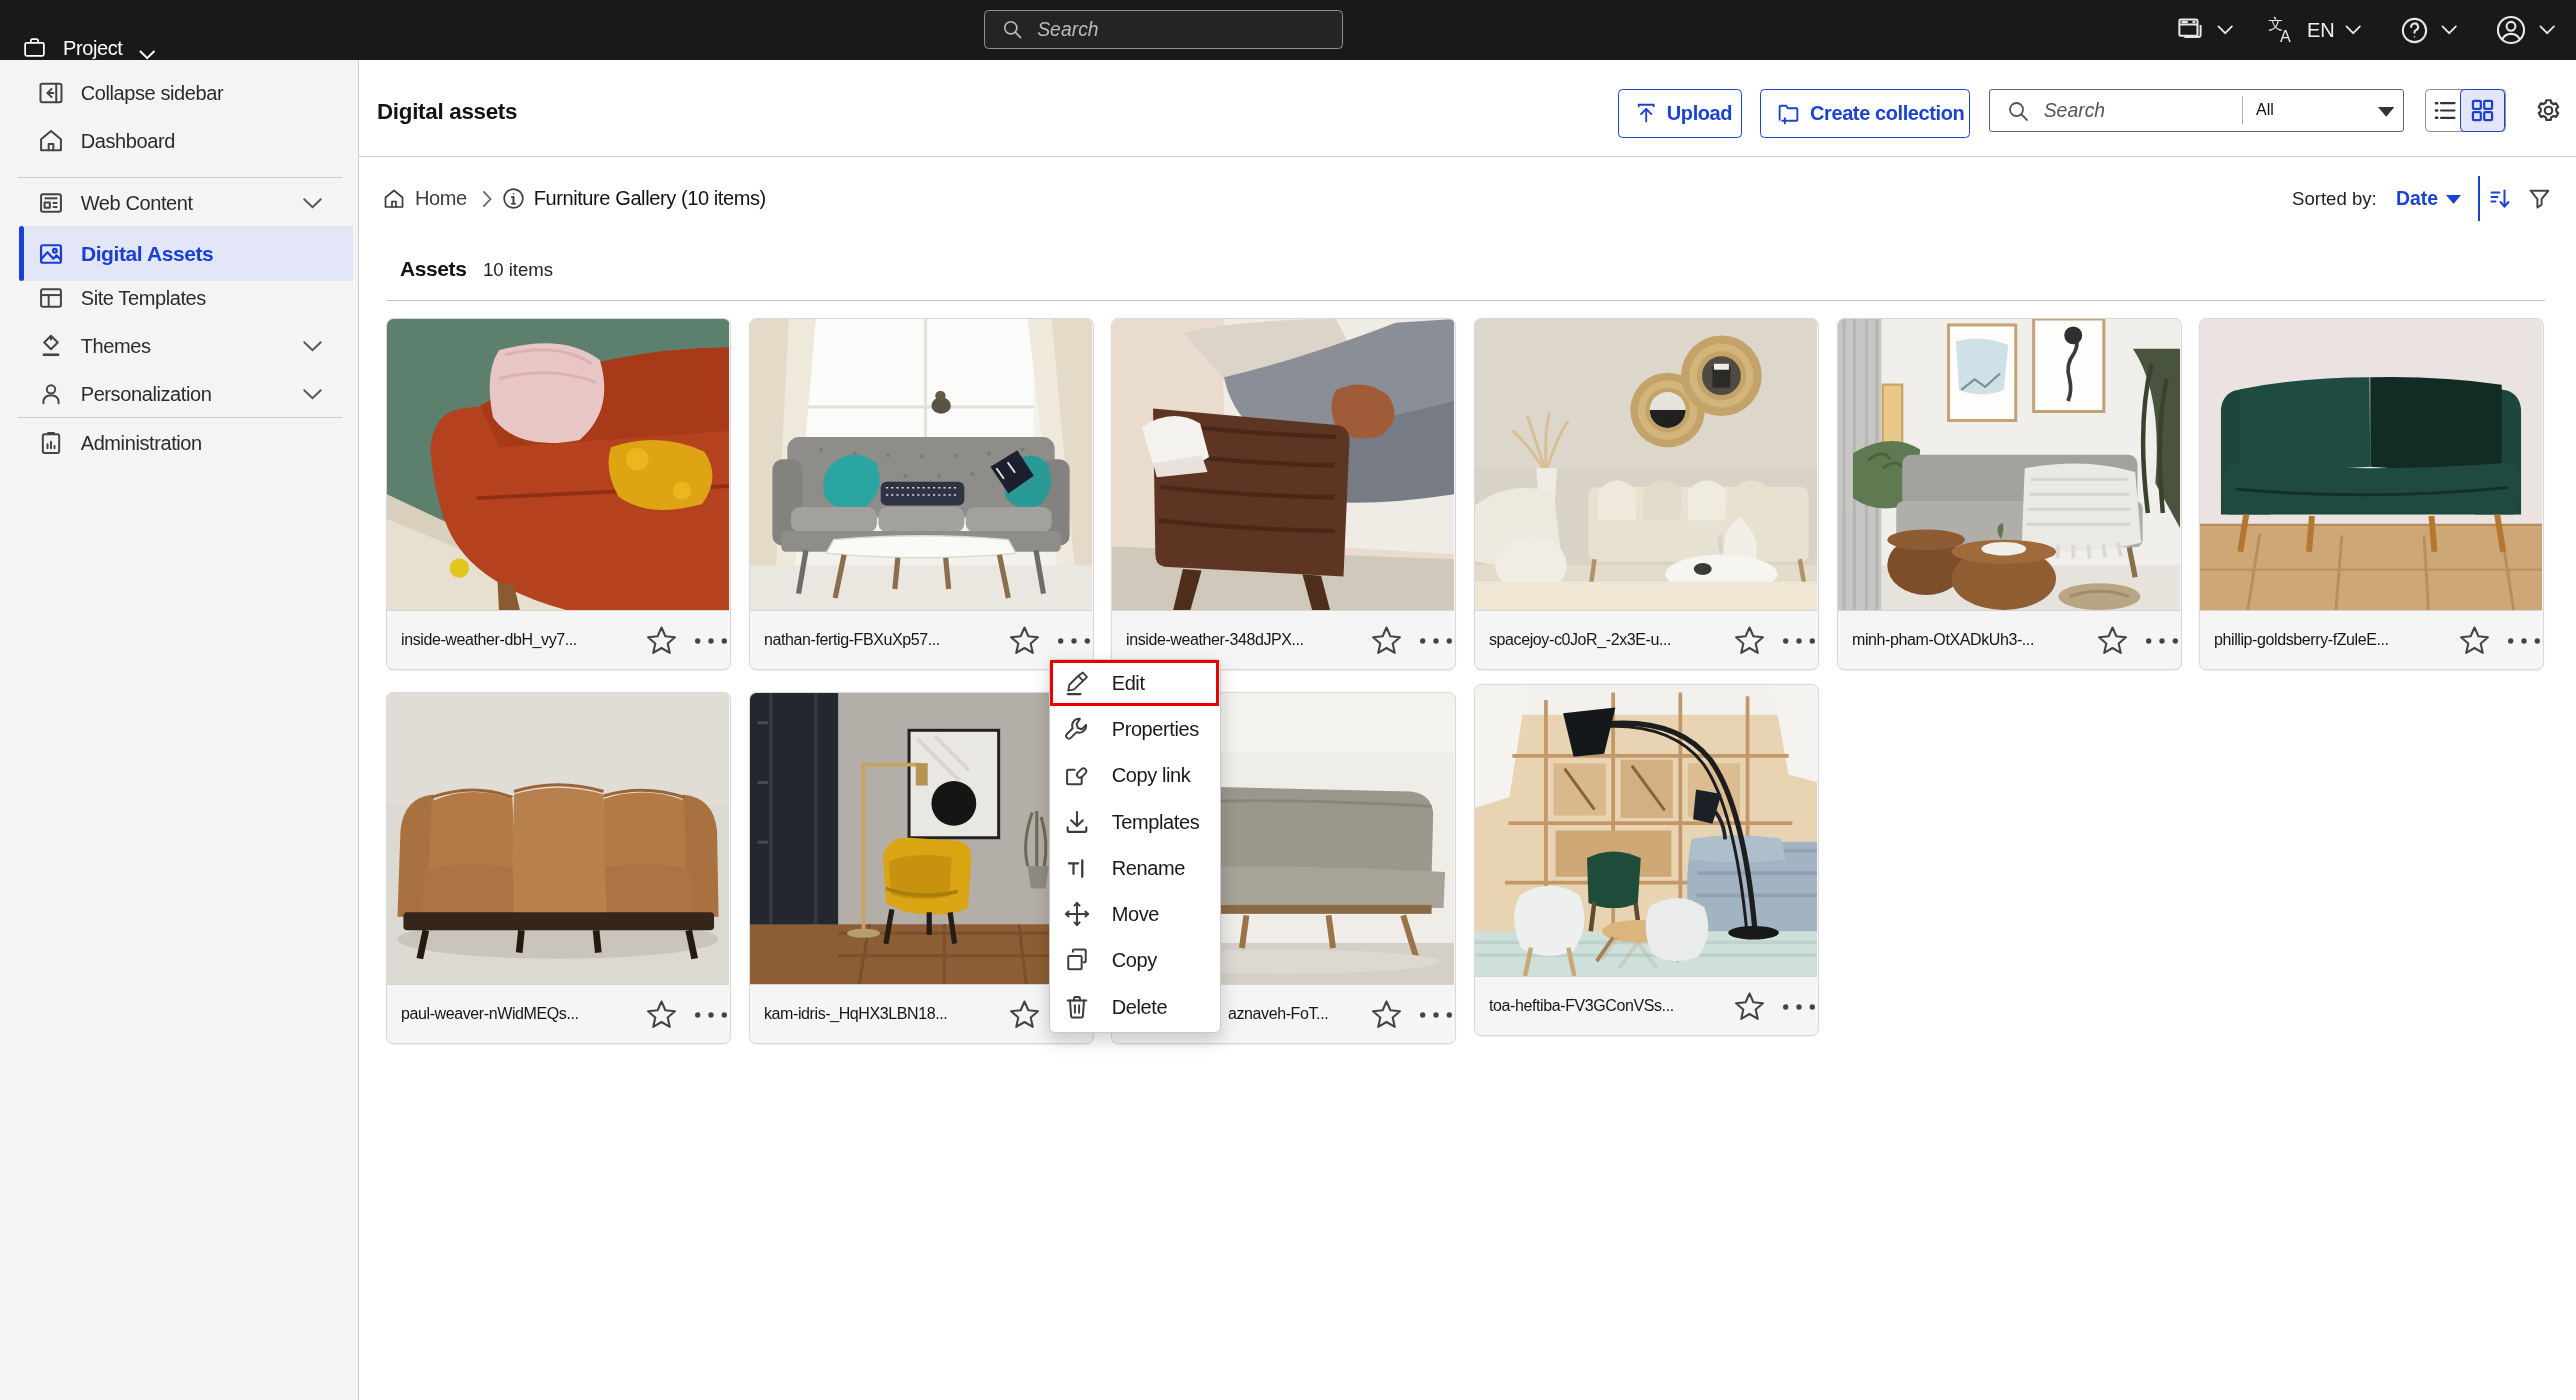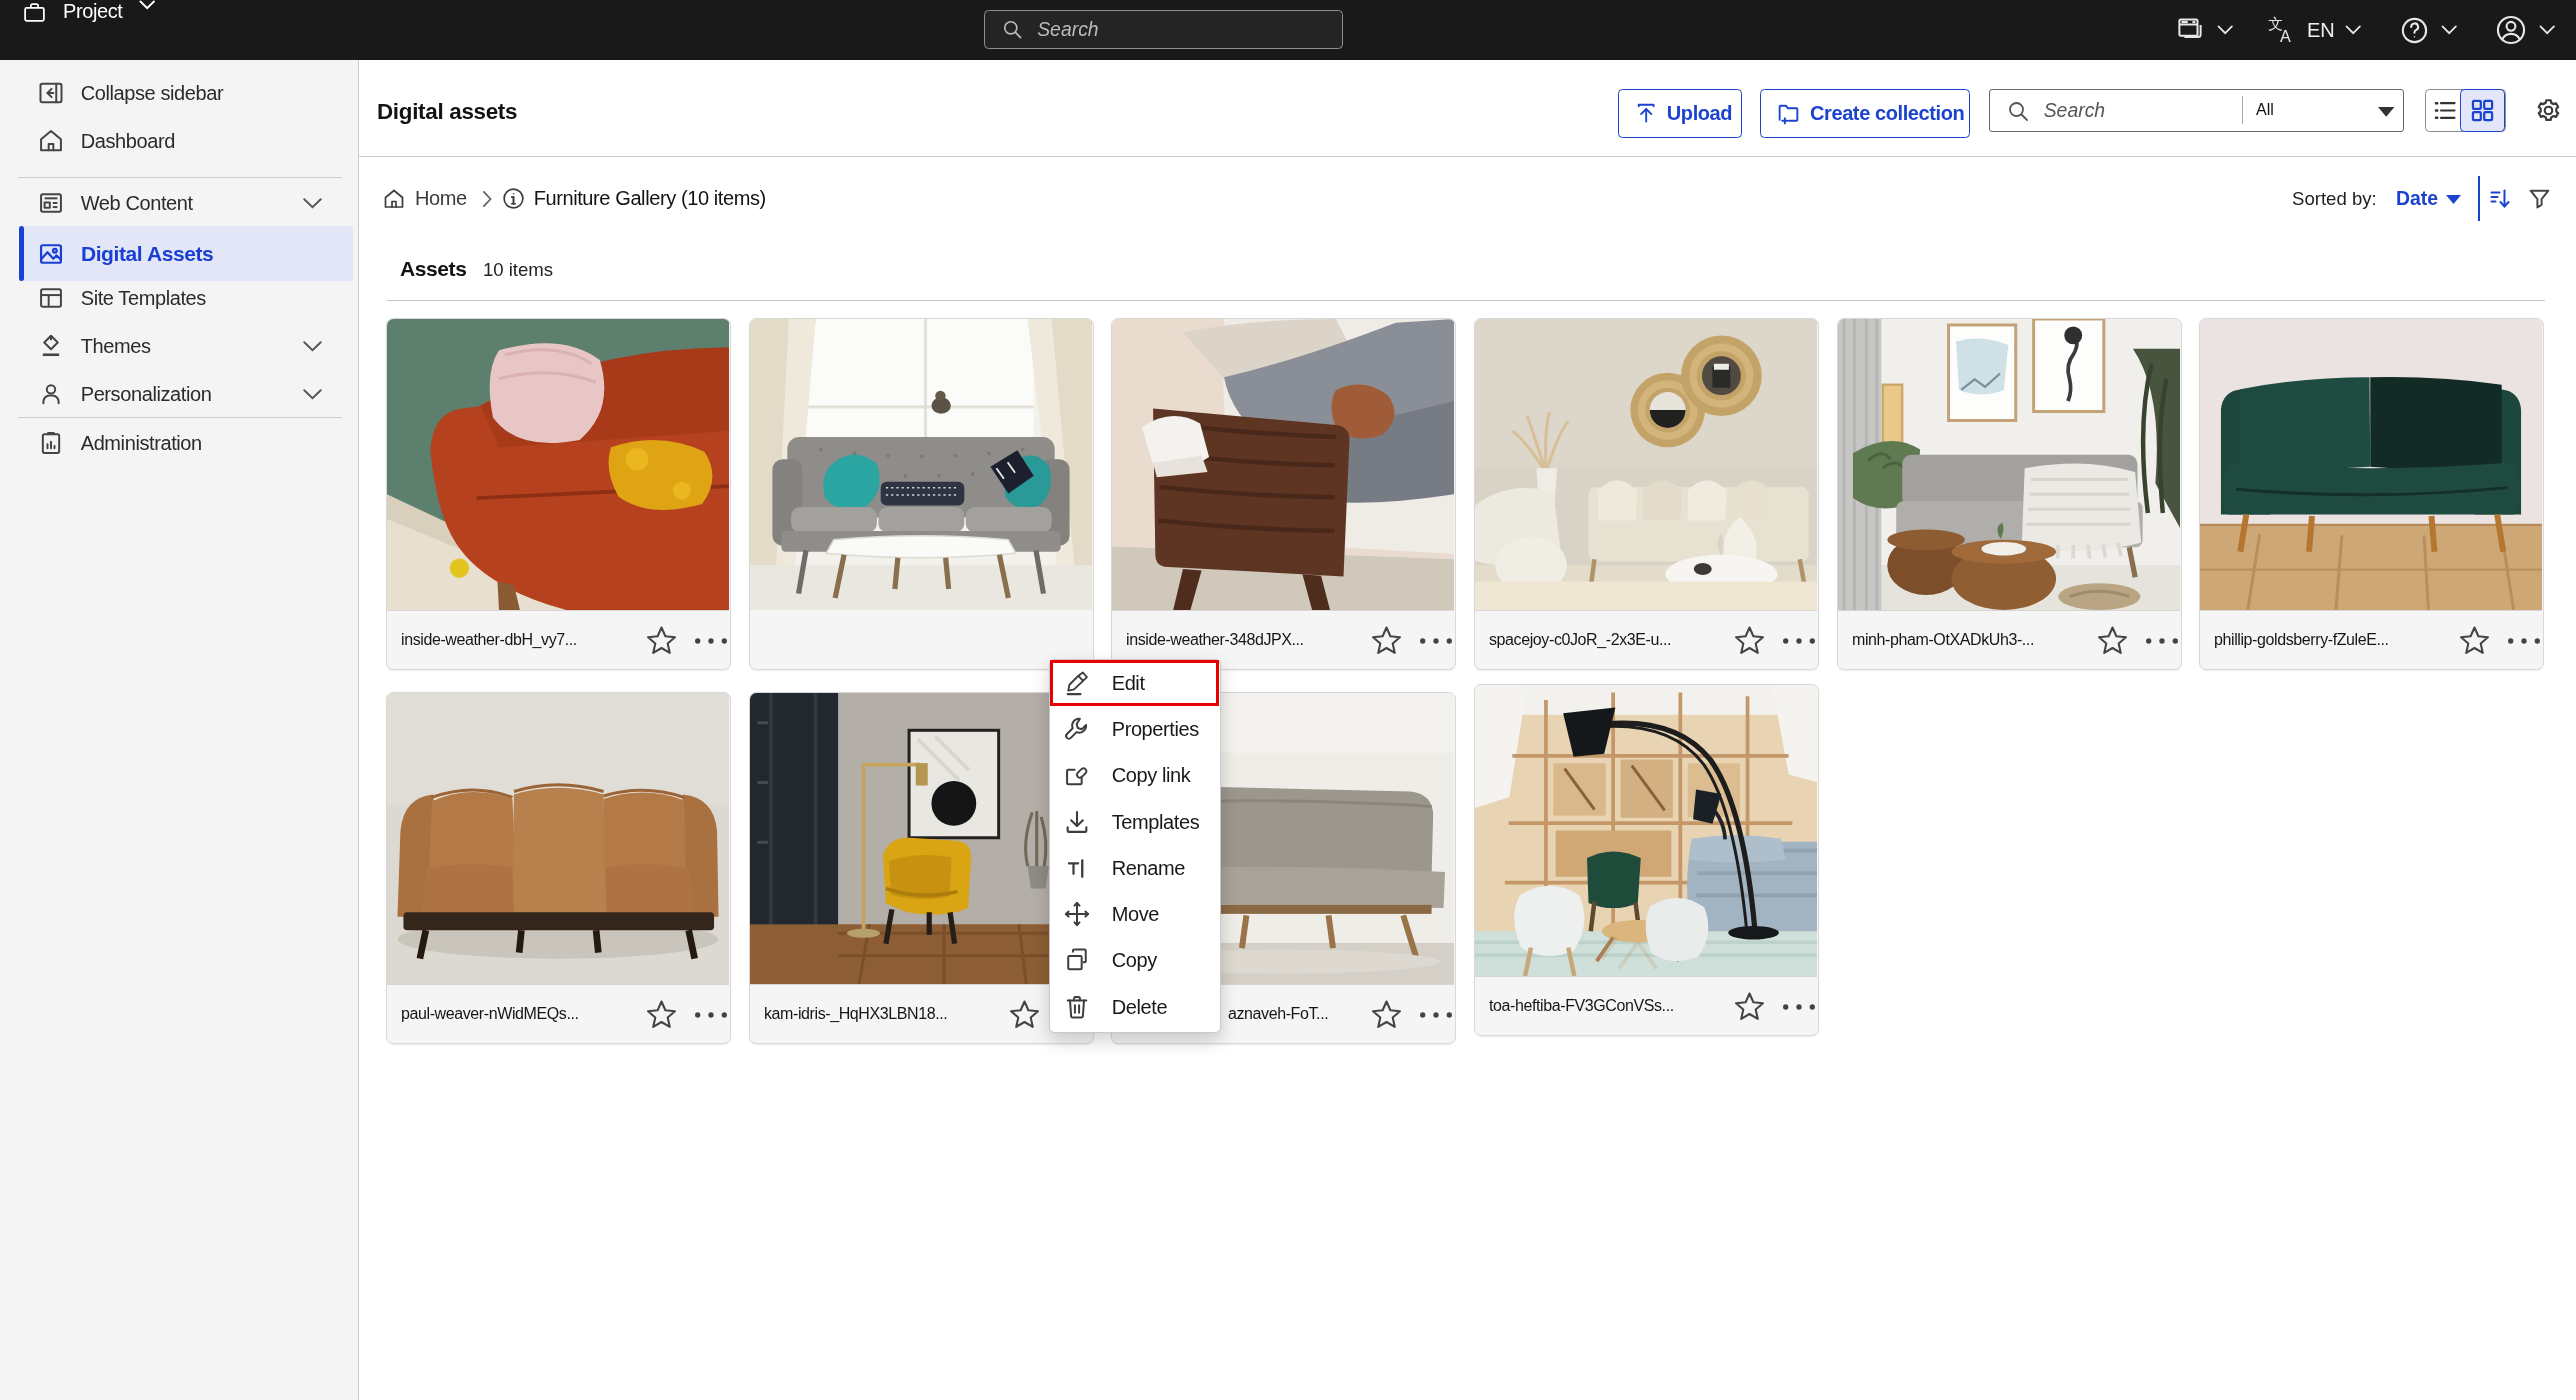--- a/index.html
+++ b/index.html
@@ -1,21 +1,21 @@
 <!DOCTYPE html>
 <html style="font-size:12px"><head>
 <meta charset="utf-8">
 <style>
 * { margin:0; padding:0; box-sizing:border-box; }
 html,body { width:2576px; height:1401px; font-family:"Liberation Sans", sans-serif; background:#fff; overflow:hidden; }
 #page { position:relative; width:2576px; height:1401px; }
 
 
 .topbar { position:absolute; left:0; top:0; width:2576px; height:60px; background:#191919; }
-.tb-left { position:absolute; left:21.6px; top:0; height:60px; display:flex; align-items:flex-start; color:#fff; }
+.tb-left { position:absolute; left:21.6px; top:0; height:60px; display:flex; align-items:flex-end; color:#fff; }
 .tb-left .lbl { font-size:20px; letter-spacing:-0.4px; margin-left:16.4px; margin-right:16.4px; }
 .tb-search { position:absolute; left:984px; top:9.7px; width:359px; height:39px; background:#242424; border:1.5px solid #8f8f8f; border-radius:4.5px; display:flex; align-items:center; }
 .tb-search .ph { color:#b9b9b9; font-style:italic; font-size:19.4px; margin-left:13.4px; }
 .tb-ico { position:absolute; top:0; height:60px; display:flex; align-items:center; }
 
 
 .sidebar { position:absolute; left:0; top:60px; width:359px; height:1341px; background:#f4f4f4; border-right:1.5px solid #ccc; }
 .snav { position:absolute; left:0; width:359px; height:48px; display:flex; align-items:center; color:#2b2b2b; font-size:20px; letter-spacing:-0.4px; white-space:nowrap; }
 .snav svg { margin-left:37px; }
 .snav .txt { margin-left:15.7px; flex:1; }
@@ -386,20 +386,31 @@
 <rect x="172" y="252" width="115" height="34" rx="12" fill="#a3a19d"></rect>
 <rect x="289" y="252" width="115" height="34" rx="12" fill="#a3a19d"></rect>
 <rect x="42" y="284" width="374" height="28" rx="6" fill="#8f8d89"></rect>
 <rect x="0" y="330" width="458" height="60" fill="#eae7e0"></rect>
 <path d="M75 310 l-10 58 M383 310 l10 58" stroke="#6e6c68" stroke-width="7"></path>
 <path d="M112 296 Q230 285 346 296 L356 314 Q230 326 102 314 Z" fill="#fafaf8"></path>
             <path d="M112 296 Q230 285 346 296 L356 314 Q230 326 102 314 Z" fill="none" stroke="#dddad2" stroke-width="2"></path>
 <path d="M126 316 l-12 58 M334 316 l12 58 M198 320 l-4 42 M262 320 l4 42" stroke="#8a6f4e" stroke-width="7"></path>
 </svg>
         </div>
+<div class="cap">
+          <span class="fn">nathan-fertig-FBXuXp57...</span>
+<svg class="star" width="31" height="30" viewBox="0 0 24 23" fill="none" stroke="#444" stroke-width="1.6" stroke-linejoin="round">
+            <path d="M12 1.8 L15 8.6 L22.4 9.3 L16.8 14.2 L18.4 21.5 L12 17.7 L5.6 21.5 L7.2 14.2 L1.6 9.3 L9 8.6 Z"></path>
+          </svg>
+<svg class="dots" width="34" height="6" viewBox="0 0 46 8">
+            <circle cx="5" cy="4" r="3.6" fill="#444"></circle>
+            <circle cx="23" cy="4" r="3.6" fill="#444"></circle>
+            <circle cx="41" cy="4" r="3.6" fill="#444"></circle>
+          </svg>
+</div>
 </div>
 
 <div class="card" style="left:1111px; top:318px;">
 <div class="thumb">
           <svg viewBox="0 0 458 390" preserveAspectRatio="none">
 <rect width="458" height="390" fill="#e9dccf"></rect>
 <polygon points="0,305 458,322 458,390 0,390" fill="#cfc8bb"></polygon>
 <path d="M150 0 L458 0 L458 315 L205 300 Q140 240 150 0 Z" fill="#efece6"></path>
 <path d="M95 18 Q180 0 300 0 L330 60 Q240 90 150 80 Z" fill="#dcd4c8"></path>
 <path d="M150 78 Q250 55 380 5 L458 0 L458 120 Q330 170 210 165 Q160 130 150 78 Z" fill="#8a8e96"></path>

